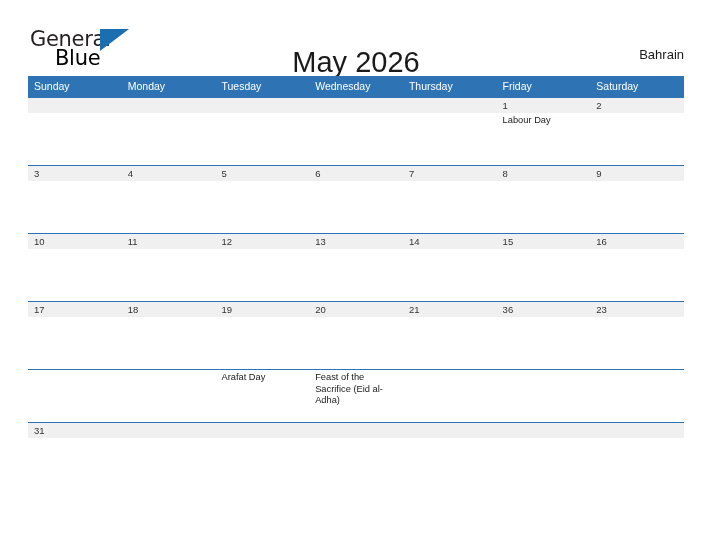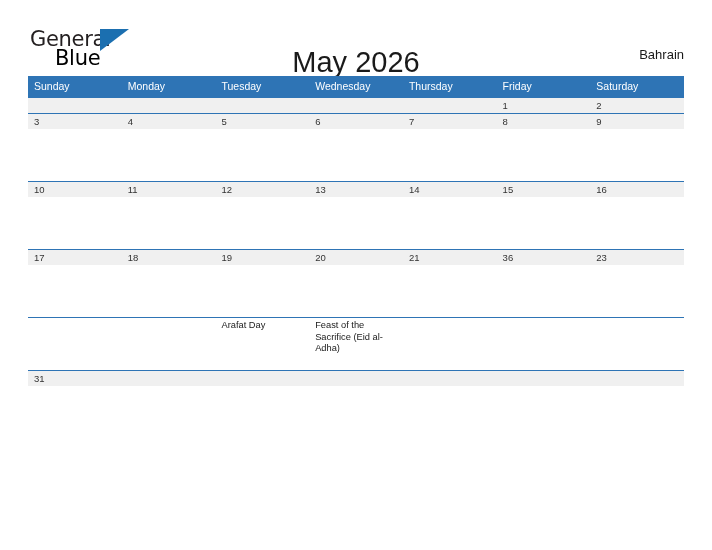--- a/index.html
+++ b/index.html
@@ -197,20 +197,29 @@
     <div class="week">
       <div class="week-dates">
         <div class="date-cell"></div>
         <div class="date-cell"></div>
         <div class="date-cell"></div>
         <div class="date-cell"></div>
         <div class="date-cell"></div>
         <div class="date-cell">1</div>
         <div class="date-cell">2</div>
       </div>
+      <div class="week-events">
+        <div class="event-cell"></div>
+        <div class="event-cell"></div>
+        <div class="event-cell"></div>
+        <div class="event-cell"></div>
+        <div class="event-cell"></div>
+        <div class="event-cell">Labour Day</div>
+        <div class="event-cell"></div>
+      </div>
     </div>
 
     <div class="week">
       <div class="week-dates">
         <div class="date-cell">3</div>
         <div class="date-cell">4</div>
         <div class="date-cell">5</div>
         <div class="date-cell">6</div>
         <div class="date-cell">7</div>
         <div class="date-cell">8</div>

